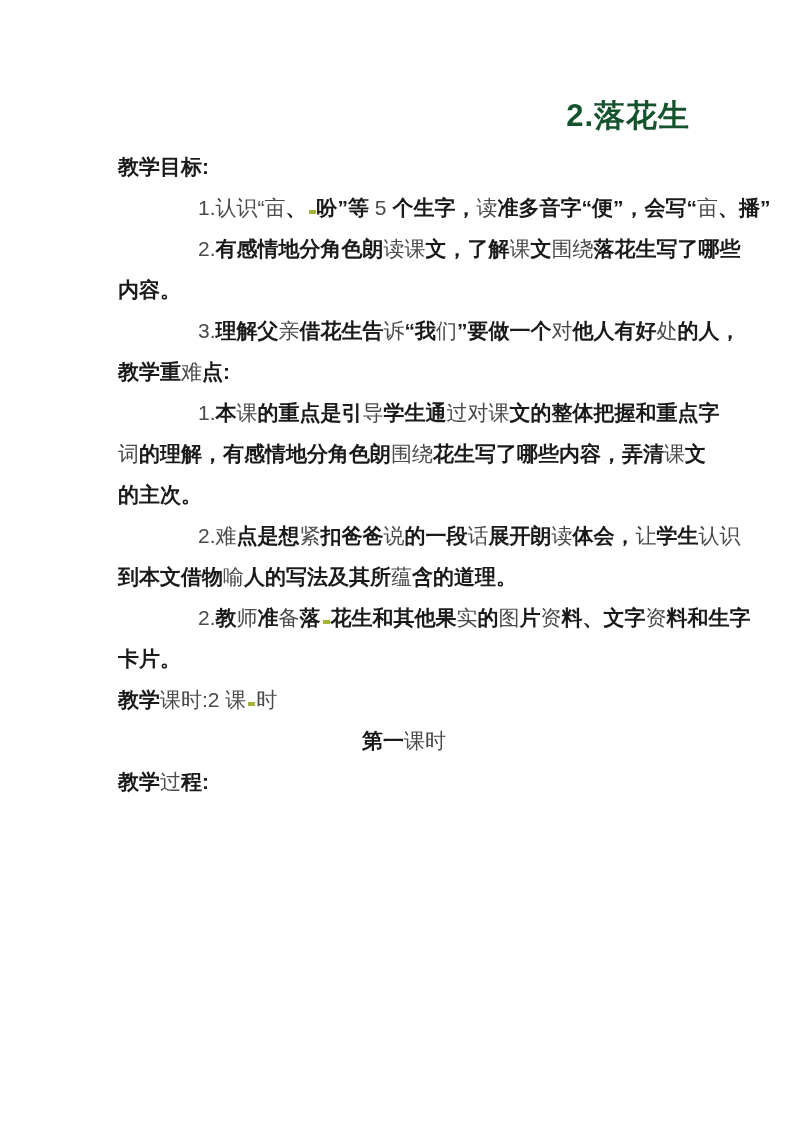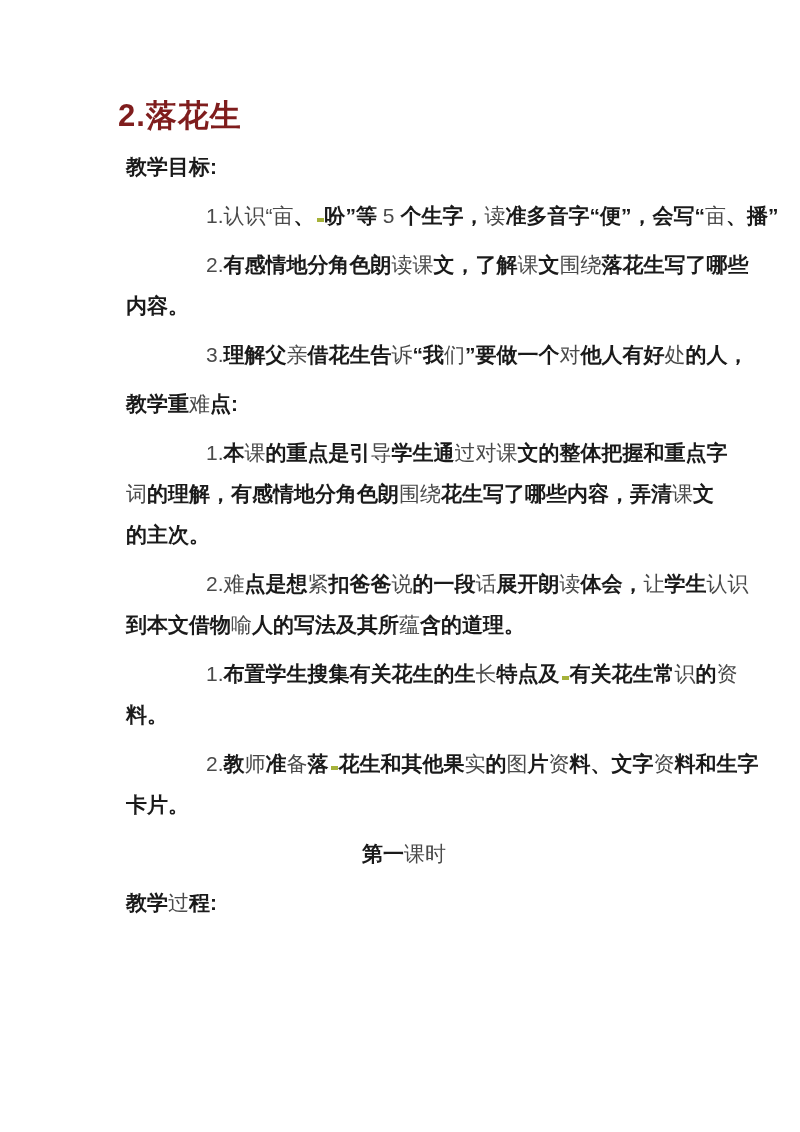--- a/index.html
+++ b/index.html
@@ -14,29 +14,29 @@
     overflow: hidden;
   }
   .page {
     box-sizing: border-box;
     width: 800px;
     height: 1132px;
     padding: 98px 110px 0 118px;
     background: #ffffff;
   }
   .doc-title {
-    text-align: left;
+    text-align: right;
     font-size: 31px;
     line-height: 36px;
     font-weight: 700;
-    color: #7f1d1d;
+    color: #14532d;
     margin-bottom: 12px;
     letter-spacing: 1px;
   }
-  .block { margin: 8px; }
+  .block { margin: 0; }
   .line {
     height: 41px;
     line-height: 41px;
     font-size: 21px;
     color: #1a1a1a;
     white-space: nowrap;
   }
   .line.indent { padding-left: 80px; }
   .line.full {
     text-align: justify;
@@ -83,26 +83,25 @@
       <div class="block para">
         <div class="line indent full"><span class="sl">1.</span><span class="sb">本</span><span class="sl">课</span><span class="sb">的重点是引</span><span class="sl">导</span><span class="sb">学生通</span><span class="sl">过对课</span><span class="sb">文的整体把握和重点字</span></div>
         <div class="line full"><span class="sl">词</span><span class="sb">的理解，有感情地分角色朗</span><span class="sl">围绕</span><span class="sb">花生写了哪些内容，弄清</span><span class="sl">课</span><span class="sb">文</span></div>
         <div class="line"><span class="sb">的主次。</span></div>
       </div>
       <div class="block para">
         <div class="line indent full"><span class="sl">2.</span><span class="sl">难</span><span class="sb">点是想</span><span class="sl">紧</span><span class="sb">扣爸爸</span><span class="sl">说</span><span class="sb">的一段</span><span class="sl">话</span><span class="sb">展开朗</span><span class="sl">读</span><span class="sb">体会，</span><span class="sl">让</span><span class="sb">学生</span><span class="sl">认识</span></div>
         <div class="line"><span class="sb">到本文借物</span><span class="sl">喻</span><span class="sb">人的写法及其所</span><span class="sl">蕴</span><span class="sb">含的道理。</span></div>
       </div>
       <div class="block para">
-        <div class="line indent full"><span class="sl">1.</span><span class="sb">布置学生搜集有关花生的生</span><span class="sl">长</span><span class="sb">特点及</span><span class="mark"></span><span class="sb">有关花生常</span><span class="sl">识</span><span class="sb">的</span><span class="sl">资</span></div>
-        <div class="line"><span class="sb">料。</span></div>
-      </div>
-      <div class="block para">
         <div class="line indent full"><span class="sl">2.</span><span class="sb">教</span><span class="sl">师</span><span class="sb">准</span><span class="sl">备</span><span class="sb">落</span><span class="mark"></span><span class="sb">花生和其他果</span><span class="sl">实</span><span class="sb">的</span><span class="sl">图</span><span class="sb">片</span><span class="sl">资</span><span class="sb">料、文字</span><span class="sl">资</span><span class="sb">料和生字</span></div>
         <div class="line"><span class="sb">卡片。</span></div>
+      </div>
+      <div class="block heading">
+        <div class="line"><span class="sb">教学</span><span class="sl">课时:</span><span class="sl">2 </span><span class="sl">课</span><span class="mark"></span><span class="sl">时</span></div>
       </div>
       <div class="block center">
         <div class="line center"><span class="sb">第一</span><span class="sl">课时</span></div>
       </div>
       <div class="block heading">
         <div class="line"><span class="sb">教学</span><span class="sl">过</span><span class="sb">程:</span></div>
       </div>
     </div>
 </div>
 

